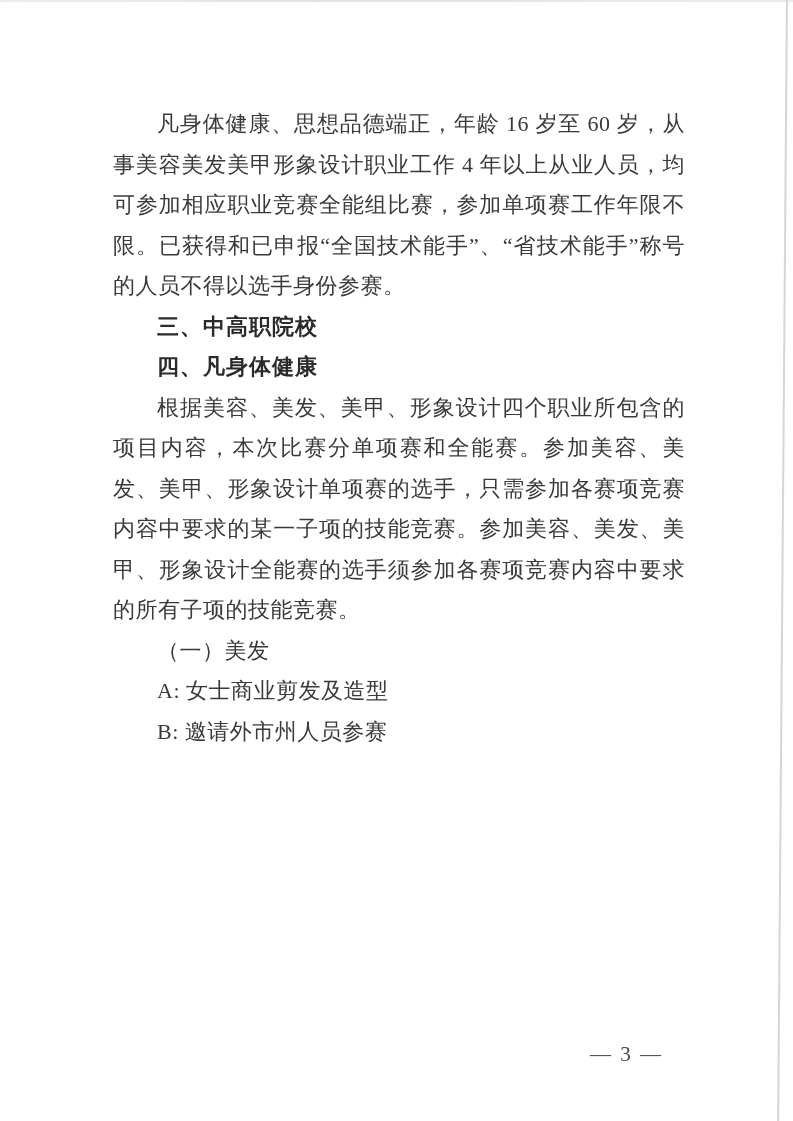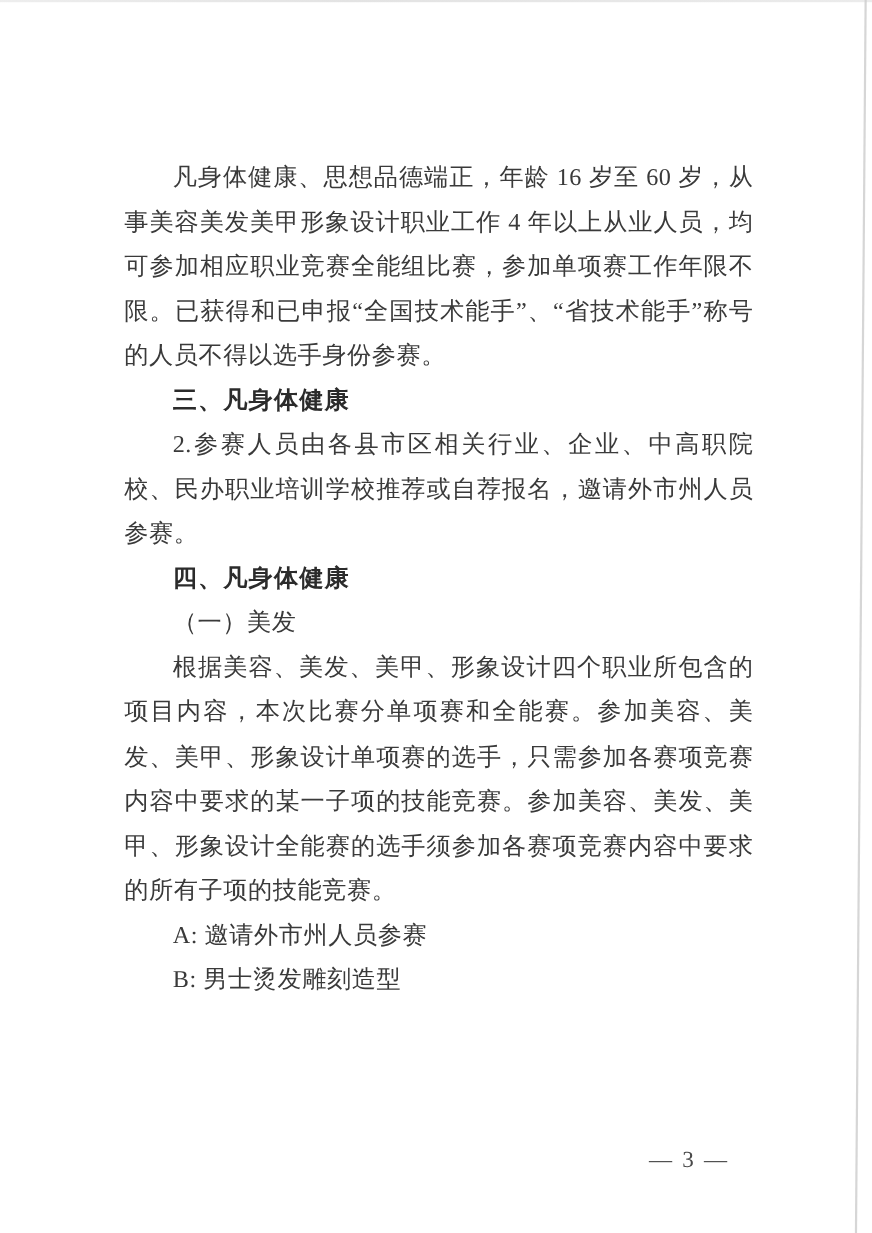--- a/index.html
+++ b/index.html
@@ -36,21 +36,20 @@
     transform-origin: top center;
     opacity: .85;
   }
 
   .content {
     position: absolute;
     top: 104px;
     left: 113px;
     width: 572px;
     color: #3a3a3a;
-    margin-top: 37px;
   }
 
   .para {
     font-family: "Liberation Serif", "DejaVu Serif", serif;
     font-size: 22px;
     line-height: 40.5px;
     text-indent: 2em;
     text-align: justify;
     letter-spacing: 0.5px;
     color: #3a3a3a;
@@ -79,24 +78,23 @@
 </head>
 <body>
 
 <div class="page">
 
   <div class="scan-edge-top"></div>
   <div class="scan-edge-right"></div>
 
   <div class="content">
     <div class="para">凡身体健康、思想品德端正，年龄 16 岁至 60 岁，从事美容美发美甲形象设计职业工作 4 年以上从业人员，均可参加相应职业竞赛全能组比赛，参加单项赛工作年限不限。已获得和已申报“全国技术能手”、“省技术能手”称号的人员不得以选手身份参赛。</div>
-    <div class="heading">三、凡身体健康</div>
-    <div class="para">2.参赛人员由各县市区相关行业、企业、中高职院校、民办职业培训学校推荐或自荐报名，邀请外市州人员参赛。</div>
+    <div class="heading">三、中高职院校</div>
     <div class="heading">四、凡身体健康</div>
+    <div class="para">根据美容、美发、美甲、形象设计四个职业所包含的项目内容，本次比赛分单项赛和全能赛。参加美容、美发、美甲、形象设计单项赛的选手，只需参加各赛项竞赛内容中要求的某一子项的技能竞赛。参加美容、美发、美甲、形象设计全能赛的选手须参加各赛项竞赛内容中要求的所有子项的技能竞赛。</div>
     <div class="para">（一）美发</div>
-    <div class="para">根据美容、美发、美甲、形象设计四个职业所包含的项目内容，本次比赛分单项赛和全能赛。参加美容、美发、美甲、形象设计单项赛的选手，只需参加各赛项竞赛内容中要求的某一子项的技能竞赛。参加美容、美发、美甲、形象设计全能赛的选手须参加各赛项竞赛内容中要求的所有子项的技能竞赛。</div>
-    <div class="para">A: 邀请外市州人员参赛</div>
-    <div class="para">B: 男士烫发雕刻造型</div>
+    <div class="para">A: 女士商业剪发及造型</div>
+    <div class="para">B: 邀请外市州人员参赛</div>
   </div>
 
   <div class="page-number">— 3 —</div>
 
 </div>
 
 </body></html>

